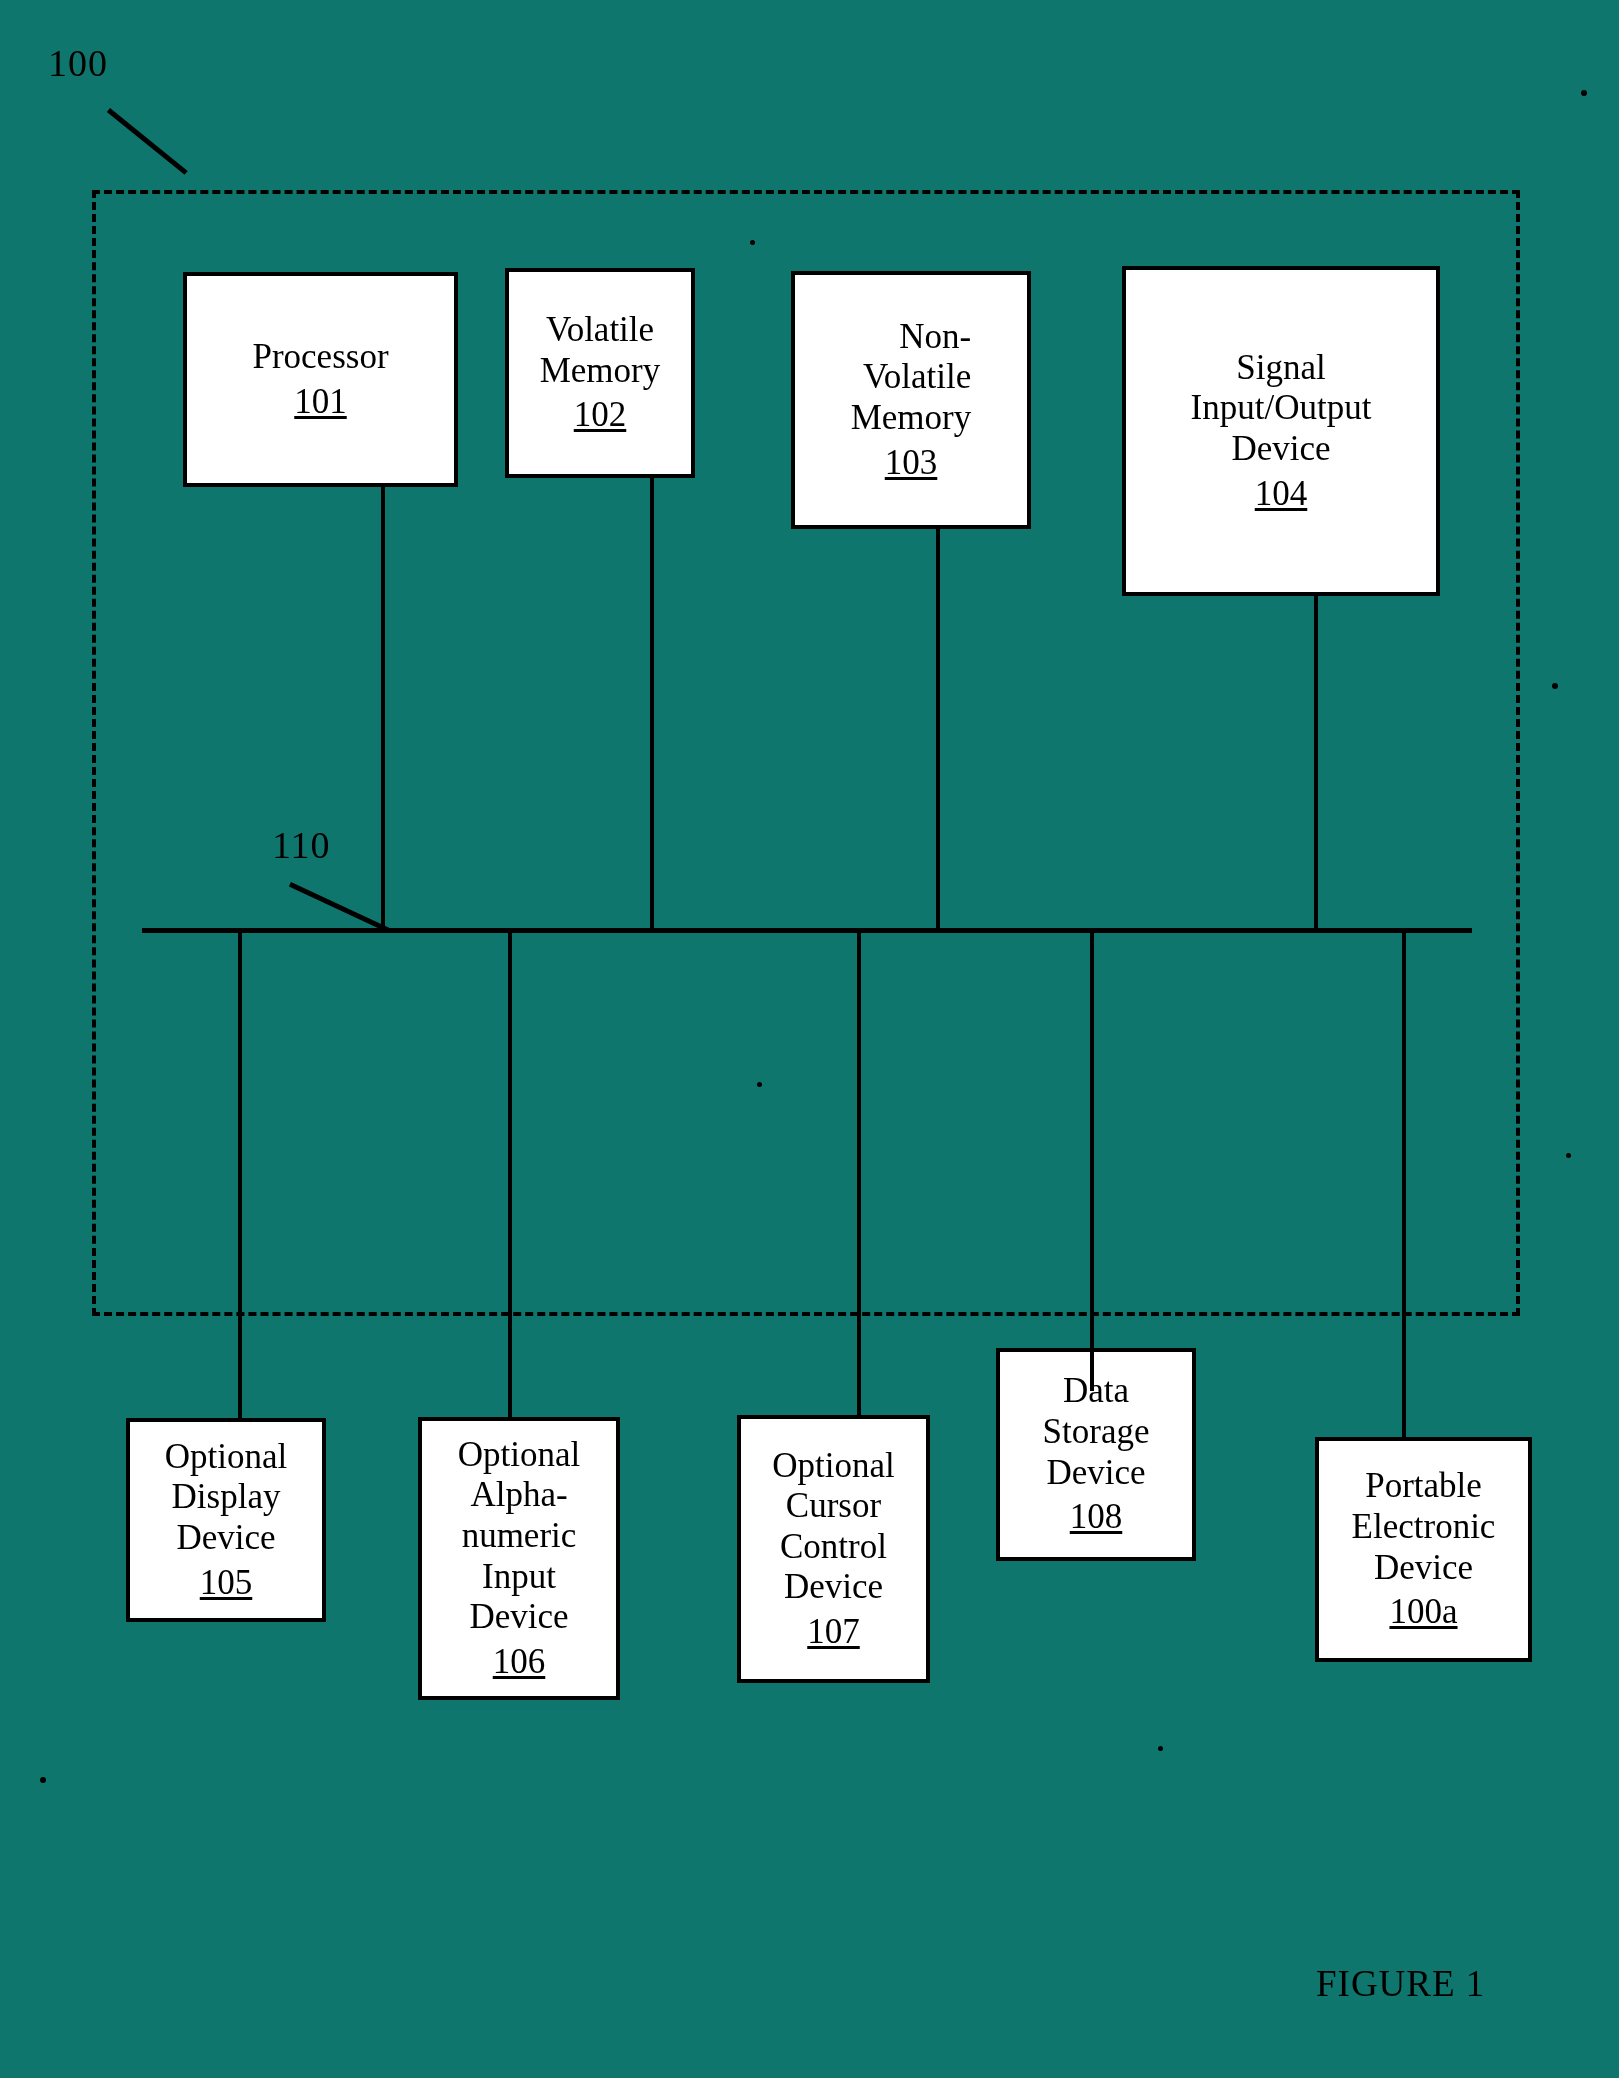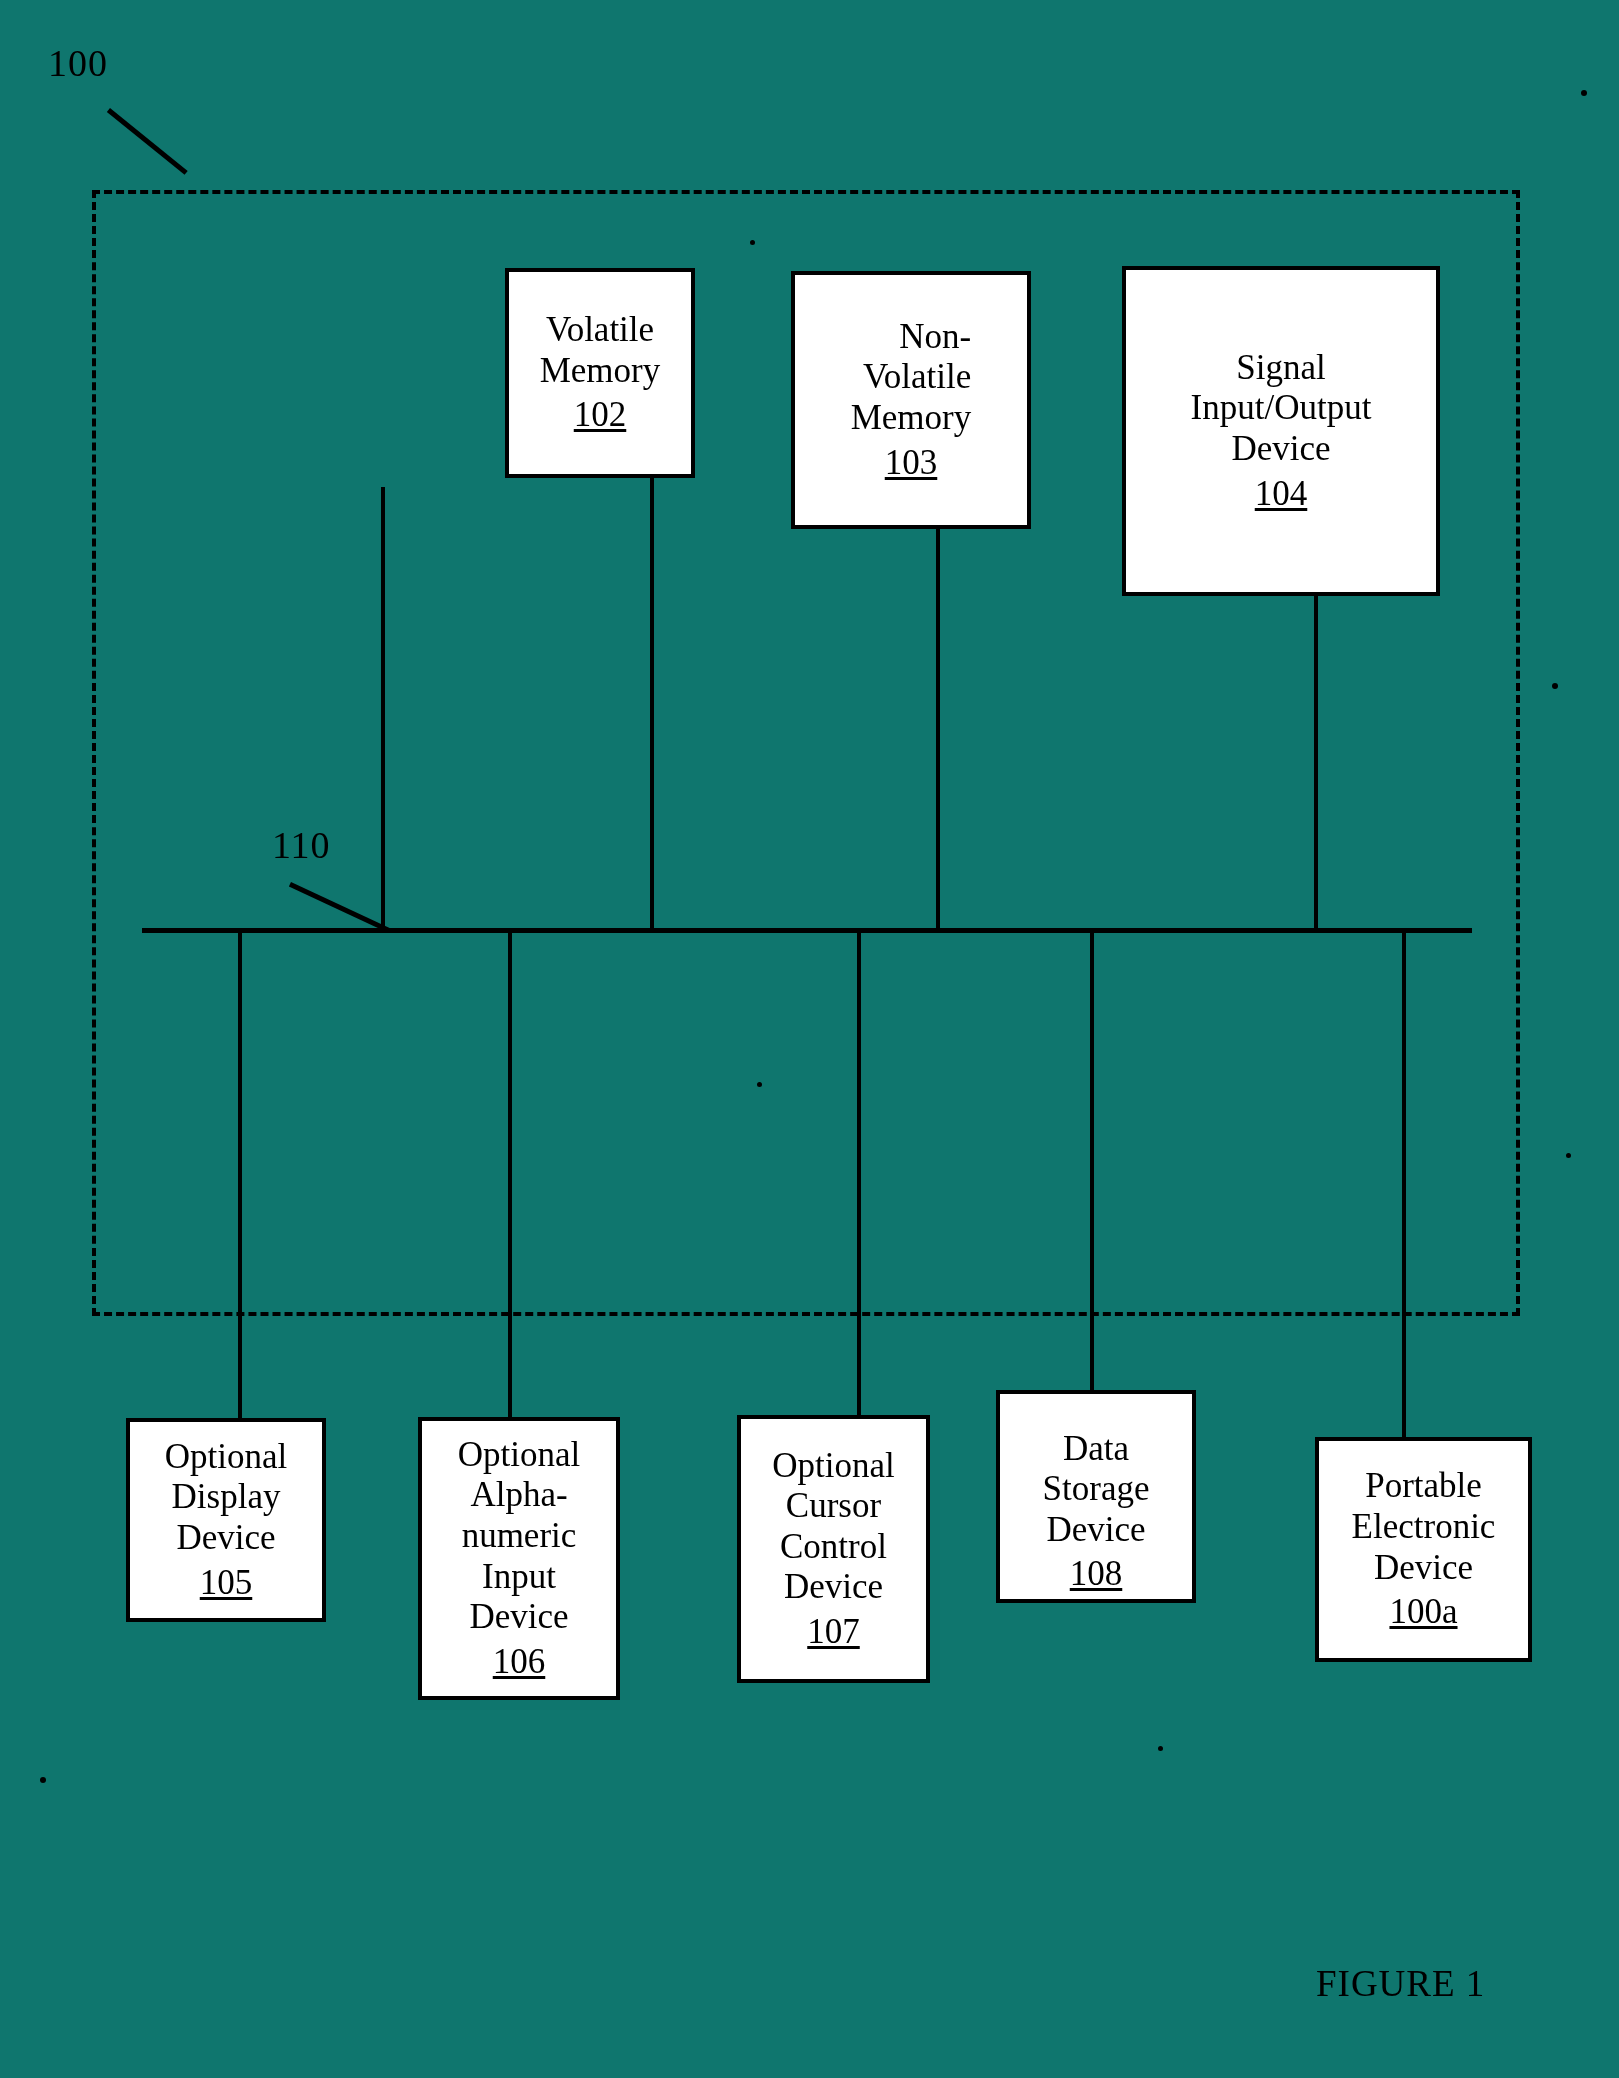--- a/index.html
+++ b/index.html
@@ -96,20 +96,24 @@
 </head>
 <body>
 
 <div id="page">
 
   <div class="callout" style="left:48px; top:44px;">100</div>
   <div class="leader" style="left:110px; top:108px; width:100px; transform:rotate(39deg);"></div>
 
   <div class="system-boundary" style="left:92px; top:190px; width:1428px; height:1126px;"></div>
 
+  <div class="unit" style="left:183px; top:272px; width:275px; height:215px;">
+    <div class="unit-label">Processor</div>
+    <div class="unit-ref">101</div>
+  </div>
 
   <div class="unit" style="left:505px; top:268px; width:190px; height:210px;">
     <div class="unit-label">Volatile
 Memory</div>
     <div class="unit-ref">102</div>
   </div>
 
   <div class="unit" style="left:791px; top:271px; width:240px; height:258px;text-align:right;">
     <div class="unit-label">Non-
 Volatile
@@ -150,21 +154,21 @@
   </div>
 
   <div class="unit" style="left:737px; top:1415px; width:193px; height:268px;">
     <div class="unit-label">Optional
 Cursor
 Control
 Device</div>
     <div class="unit-ref">107</div>
   </div>
 
-  <div class="unit" style="left:996px; top:1390px; width:200px; height:213px;justify-content:flex-end;">
+  <div class="unit" style="left:996px; top:1348px; width:200px; height:213px;">
     <div class="unit-label">Data
 Storage
 Device</div>
     <div class="unit-ref">108</div>
   </div>
 
   <div class="unit" style="left:1315px; top:1437px; width:217px; height:225px;">
     <div class="unit-label">Portable
 Electronic
 Device</div>

